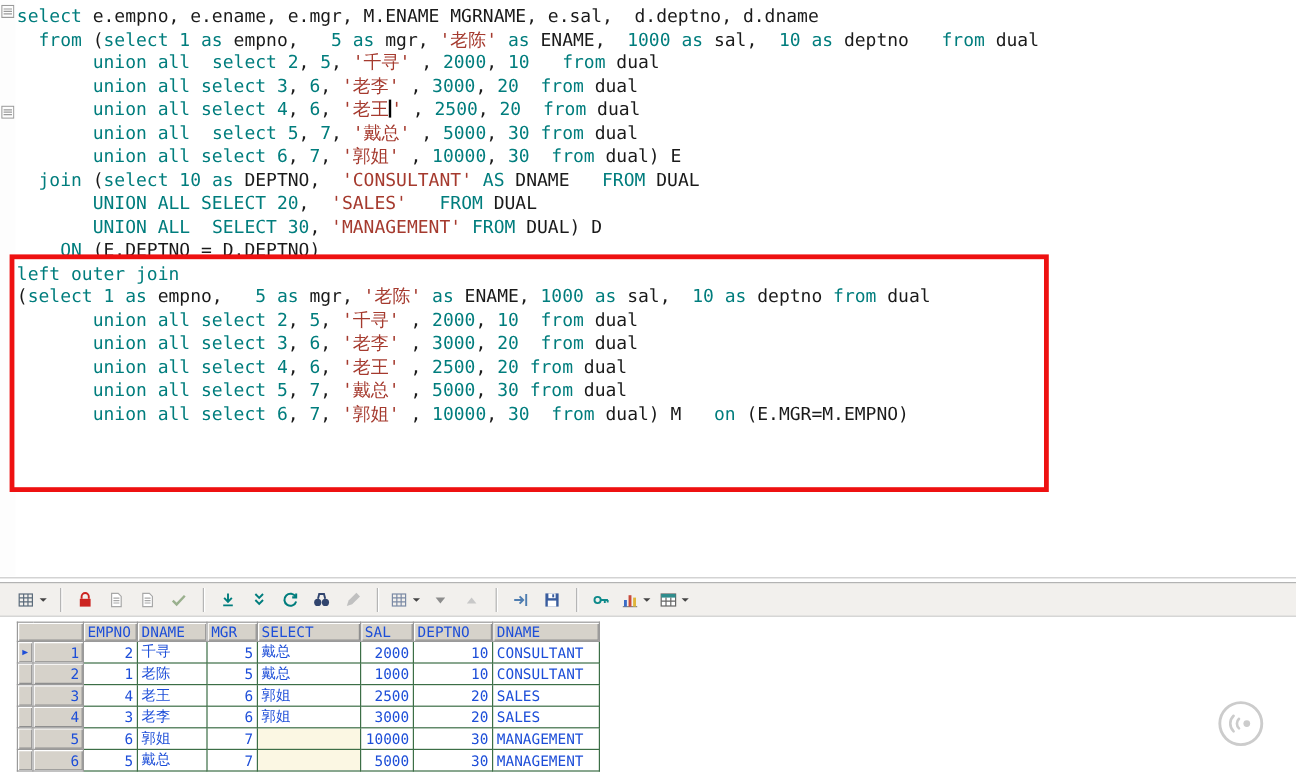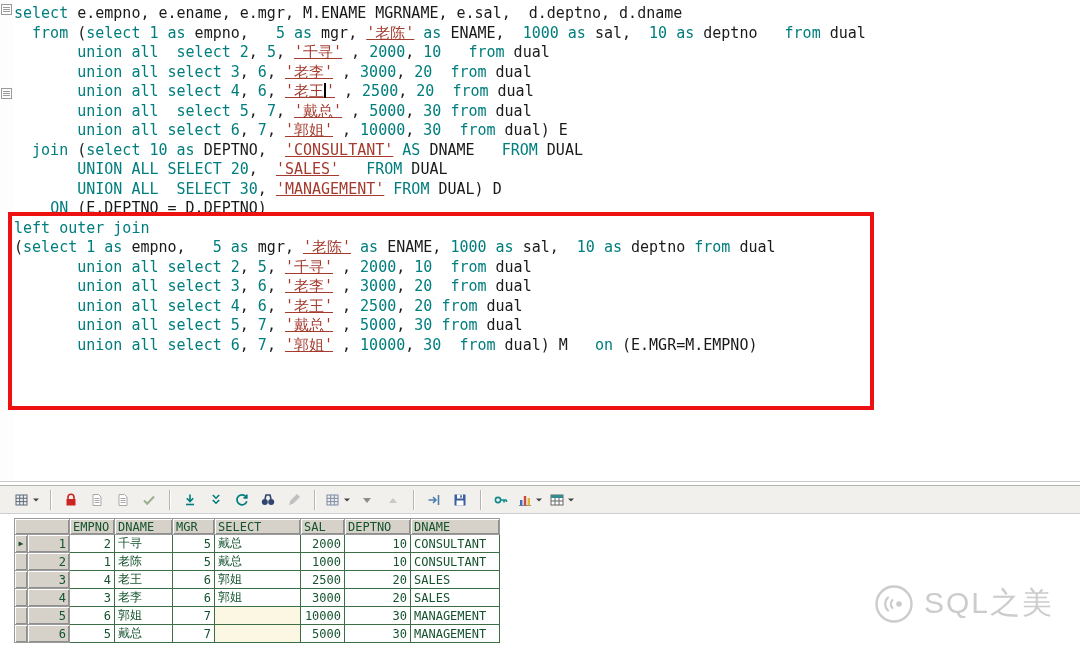--- a/index.html
+++ b/index.html
@@ -15,21 +15,21 @@
   .gut-icon{position:absolute;left:1px;color:#9a9a9a;}
   .gut-icon svg{width:11px;height:11px;display:block;}
   .code{
     position:absolute;left:14px;top:4px;margin:0;
     font-family:"DejaVu Sans Mono","Liberation Mono",monospace;
     font-size:15px;line-height:19.5px;white-space:pre;
   }
   .code .line{height:19.5px;}
   .code .k{color:var(--kw);}
   .code .n{color:var(--num);}
-  .code .s{color:var(--str);text-decoration:underline;}
+  .code .s{color:var(--str);}
   .code .p{color:var(--plain);}
   .caret{display:inline-block;width:2px;height:15px;background:#000;margin-bottom:-2px;}
   .annotation-box{
     position:absolute;left:8px;top:212px;width:858px;height:190px;
     border:4px solid var(--annot);pointer-events:none;
   }
   .splitline{position:absolute;left:0;top:481px;width:1080px;height:1px;background:#c9c9c9;}
 
   
   .toolbar{
@@ -41,21 +41,21 @@
     display:inline-flex;align-items:center;justify-content:center;gap:2px;
     height:24px;min-width:24px;padding:0 2px;border:none;background:transparent;cursor:pointer;
   }
   .tb-btn svg{width:16px;height:16px;display:block;}
   .tb-btn svg.dd{width:8px;height:6px;}
   .tb-sep{width:1px;height:20px;background:#b5b5b5;box-shadow:1px 0 0 #fff;margin:0 6px;}
 
   
   .results{position:absolute;left:14px;top:518px;}
   table.grid{border-collapse:collapse;table-layout:fixed;
-    font-family:"DejaVu Sans Mono","Liberation Mono",monospace;font-size:12px;color:#14532d;}
+    font-family:"DejaVu Sans Mono","Liberation Mono",monospace;font-size:12px;color:#1d4ed8;}
   table.grid th,table.grid td{
     overflow:hidden;white-space:nowrap;padding:0 3px;height:16px;box-sizing:border-box;
   }
   table.grid th{
     background:var(--hdrbg);border:1px solid #9a9a9a;font-weight:normal;text-align:left;
     box-shadow:inset 1px 1px 0 #ffffff,inset -1px -1px 0 #8f8f8f;
   }
   table.grid td.fixed{
     background:var(--hdrbg);border:1px solid #9a9a9a;text-align:right;
     box-shadow:inset 1px 1px 0 #ffffff,inset -1px -1px 0 #8f8f8f;
@@ -324,16 +324,15 @@
       </table>
   </div>
 
   <div class="watermark">
     <svg viewBox="0 0 40 40">
       <circle cx="20" cy="20" r="17.5" fill="none" stroke="#cccccc" stroke-width="2.4"></circle>
       <path d="M14 13.5a9 9 0 0 0 0 13" fill="none" stroke="#cccccc" stroke-width="2.2" stroke-linecap="round"></path>
       <path d="M18.5 16a5.5 5.5 0 0 0 0 8" fill="none" stroke="#cccccc" stroke-width="2.2" stroke-linecap="round"></path>
       <circle cx="25" cy="20" r="2.8" fill="#cccccc"></circle>
     </svg>
-    <span>SQL之美</span>
   </div>
 
 </div>
 
 </body></html>

